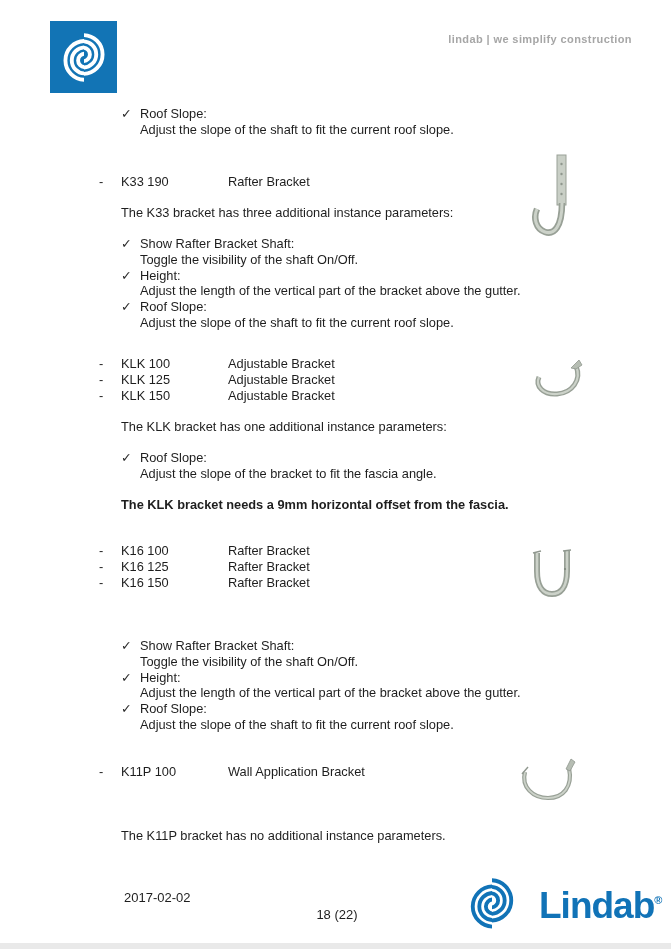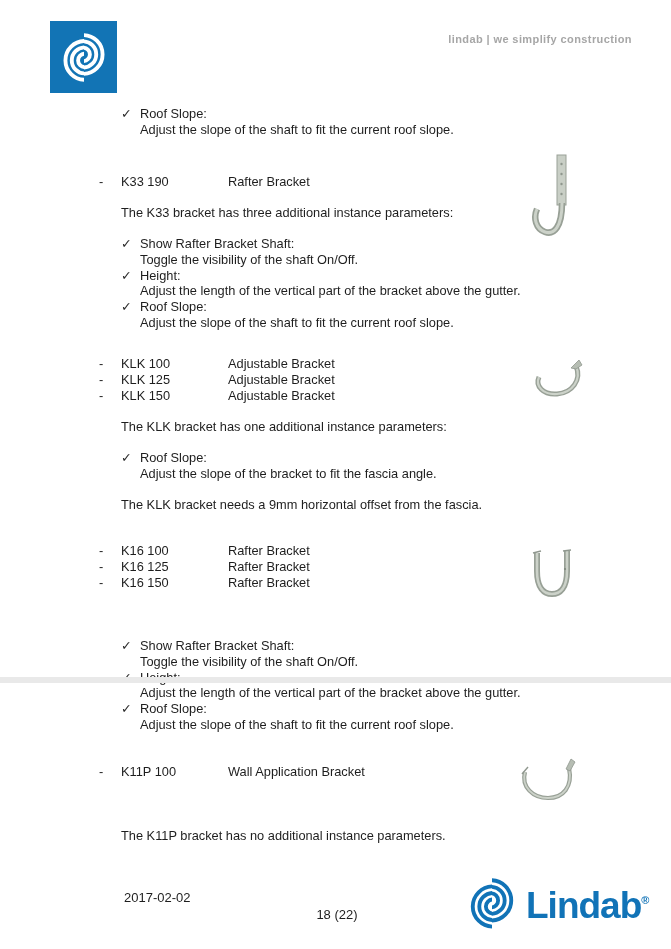--- a/index.html
+++ b/index.html
@@ -1,20 +1,20 @@
 <!DOCTYPE html>
 <html><head>
 <meta charset="utf-8">
 <style>
   html,body { margin:0; padding:0; }
   body {
     width:671px; height:949px; background:#ffffff; overflow:hidden;
     font-family:"Liberation Sans", sans-serif; color:#1e1e1e;
   }
-  .page { position:relative; width:671px; height:683px; background:#fff; }
+  .page { position:relative; width:671px; height:949px; background:#fff; }
 
   
   .logo-box {
     position:absolute; left:50px; top:21px; width:67px; height:72px;
     background:#1274b5; display:flex; align-items:center; justify-content:center;
   }
   .tagline {
     position:absolute; top:33px; right:39px;
     font-size:11px; font-weight:bold; color:#a6a6a6; letter-spacing:0.4px;
     white-space:nowrap;
@@ -30,21 +30,21 @@
 
   
   .bracket-img { position:absolute; }
 
   
   .footer-date { position:absolute; left:80px; top:890px; font-size:13px;margin-left:44px; }
   .footer-page { position:absolute; left:287px; top:907px; width:100px; text-align:center; font-size:13px; }
   .footer-logo { position:absolute; left:464px; top:872px; display:flex; align-items:center; }
   .footer-wordmark {
     font-size:37px; font-weight:bold; color:#1173b7; letter-spacing:-1px;
-    line-height:56px; margin-left:6px;
+    line-height:56px; margin-left:19px;
   }
   .footer-reg { font-size:11px; font-weight:bold; color:#1173b7; vertical-align:14px; letter-spacing:0; }
   .bottom-strip { position:absolute; left:0; bottom:0; width:671px; height:6px; background:#e9e9e9; }
 </style>
 </head>
 <body>
 
 <div class="page">
 
   <div class="logo-box">
@@ -133,21 +133,21 @@
     </div>
   </div>
   <div class="abs txt" style="left:121px; top:419px;">The KLK bracket has one additional instance parameters:</div>
   <div class="abs txt" style="left:121px; top:450px;">
     <div class="check-row">
       <span class="tick">✓</span>
       <span>Roof Slope:</span>
     </div>
     <div class="param-desc">Adjust the slope of the bracket to fit the fascia angle.</div>
   </div>
-  <div class="abs txt" style="left:121px; top:497px;">The KLK bracket needs a 9mm horizontal offset from the fascia.</div>
+  <div class="abs txt" style="left:121px; top:497px;font-weight:bold;">The KLK bracket needs a 9mm horizontal offset from the fascia.</div>
 
   <svg class="bracket-img" style="left:527px; top:356px;" width="58" height="48" viewBox="0 0 58 48">
     <path d="M49,10 C55,24 45,37 30,38 C16,39 8,30 12,21" fill="none" stroke="#98a096" stroke-width="5"></path>
     <path d="M49,10 C55,24 45,37 30,38 C16,39 8,30 12,21" fill="none" stroke="#ccd2c9" stroke-width="2.2"></path>
     <path d="M44,12 L52,4 L55,9 L49,13 Z" fill="#b6bdb3" stroke="#8f978e" stroke-width="0.8"></path>
   </svg>
 
   <div class="abs txt" style="left:99px; top:543px;">
     <div class="product-row">
       <span>-</span>

